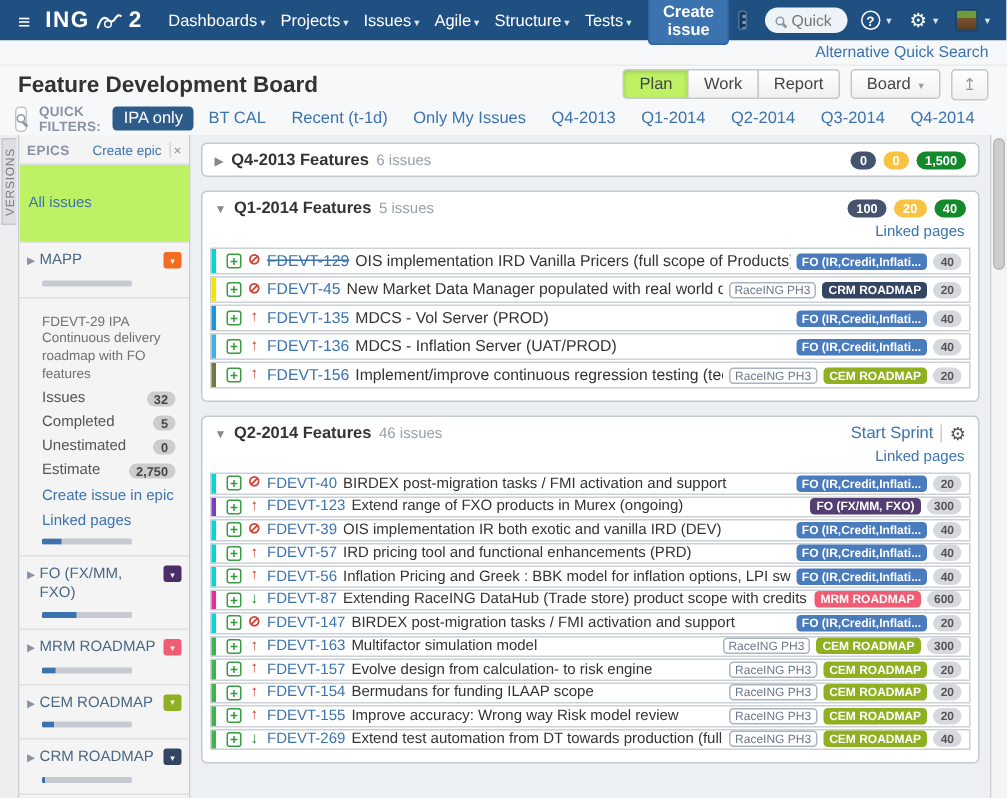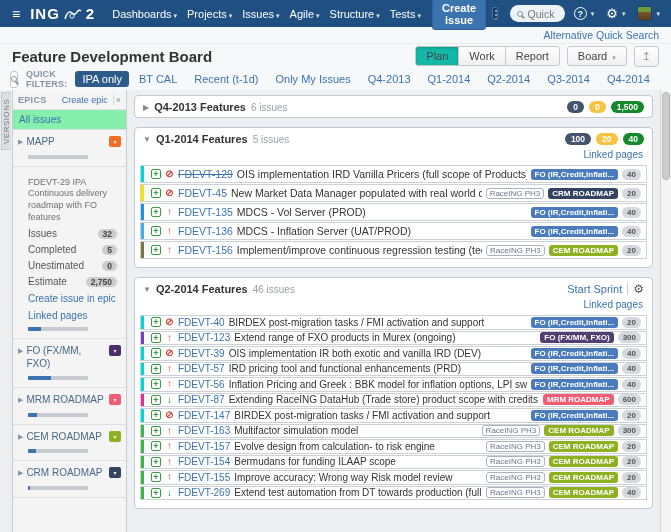--- a/index.html
+++ b/index.html
@@ -33,21 +33,21 @@
 
   
   .boardheader { height:24px; display:flex; align-items:center; padding:0 12px; background:#f7f8fa; }
   .page-title { font-size:15px; font-weight:bold; color:#333; }
   .controls { margin-left:auto; display:flex; align-items:center; gap:7px; }
   .btn-group { display:flex; }
   .btn { font-size:11px; border:1px solid #c8c8c8; background:linear-gradient(#fff,#f0f0f0); padding:3px 10px; color:#444; cursor:pointer; font-family:"Liberation Sans",sans-serif; }
   .btn-group .btn { border-radius:0; margin-left:-1px; }
   .btn-group .btn:first-child { border-radius:3px 0 0 3px; margin-left:0; }
   .btn-group .btn:last-child { border-radius:0 3px 3px 0; }
-  .btn.active { background:#14b8a6; box-shadow:inset 0 1px 3px rgba(0,0,0,.18); }
+  .btn.active { background:#bef264; box-shadow:inset 0 1px 3px rgba(0,0,0,.18); }
   .btn.single { border-radius:3px; }
   .tools-btn { border-radius:3px; padding:3px 7px; color:#999; }
 
   
   .filterbar { height:22px; background:#f7f8fa; display:flex; align-items:center; gap:8px; padding:0 10px; font-size:11px; }
   .fsearch { width:21px; height:17px; border:1px solid #c5c5c5; border-radius:3px; background:#fff; display:flex; align-items:center; justify-content:center; cursor:pointer; }
   .flabel { font-size:9px; color:#8993a4; font-weight:bold; letter-spacing:.2px; }
   .filter { color:#3b73af; padding:2px 7px; border-radius:3px; cursor:pointer; white-space:nowrap; }
   .filter.selected { background:#2e5c8a; color:#fff; }
   .show-more { color:#6b778c; margin-left:6px; cursor:pointer; }
@@ -56,21 +56,21 @@
   .content { position:absolute; top:90px; left:0; right:0; bottom:0; display:flex; }
   .vtab { width:13px; background:#eceef0; border-right:1px solid #c9ccd1; display:flex; justify-content:center; }
   .vtab span { writing-mode:vertical-rl; transform:rotate(180deg); font-size:8px; color:#7a7a7a; letter-spacing:.5px; background:#dcdfe3; border:1px solid #c6cacf; border-left:none; padding:5px 0; height:58px; text-align:center; margin-top:2px; }
 
   
   .epanel { width:114px; background:#f4f4f4; border-right:1px solid #c9ccd1; font-size:10px; overflow:hidden; }
   .ehead { display:flex; align-items:center; gap:3px; padding:5px 5px 4px; }
   .ehead .t { font-size:9px; font-weight:bold; color:#8993a4; letter-spacing:.3px; flex:1; }
   .ehead a { font-size:9px; color:#3b73af; white-space:nowrap; }
   .ehead .x { color:#8993a4; font-size:9px; cursor:pointer; padding-left:2px; border-left:1px solid #d5d5d5; margin-left:2px; }
-  .all { padding:4px 6px; background:#86efac; border-top:1px solid #dfe1e5; border-bottom:1px solid #dfe1e5; color:#3b73af; cursor:pointer; }
+  .all { padding:20px 6px; background:#bef264; border-top:1px solid #dfe1e5; border-bottom:1px solid #dfe1e5; color:#3b73af; cursor:pointer; }
   .eitem { padding:6px 5px 7px; border-bottom:1px solid #e0e0e0; cursor:pointer; }
   .erow1 { display:flex; align-items:flex-start; gap:3px; }
   .chev { color:#8993a4; font-size:7px; margin-top:2px; flex:none; }
   .ename { flex:1; color:#4a6785; line-height:1.25; }
   .sq { width:12px; height:11px; border-radius:2px; flex:none; display:flex; align-items:center; justify-content:center; color:rgba(255,255,255,.9); font-size:6px; cursor:pointer; }
   .pbar { height:4px; background:#c7cad0; margin:6px 2px 0 10px; border-radius:1px; overflow:hidden; width:60px; }
   .pfill { height:100%; background:#3b73af; }
   .edesc { color:#707070; font-size:9px; margin:4px 2px 2px 10px; line-height:1.3; }
   .estat { display:flex; align-items:center; margin:5px 4px 0 10px; color:#555; }
   .estat .v { margin-left:auto; background:#ccc; border-radius:7px; padding:0 5px; font-size:8.5px; font-weight:bold; color:#444; }

